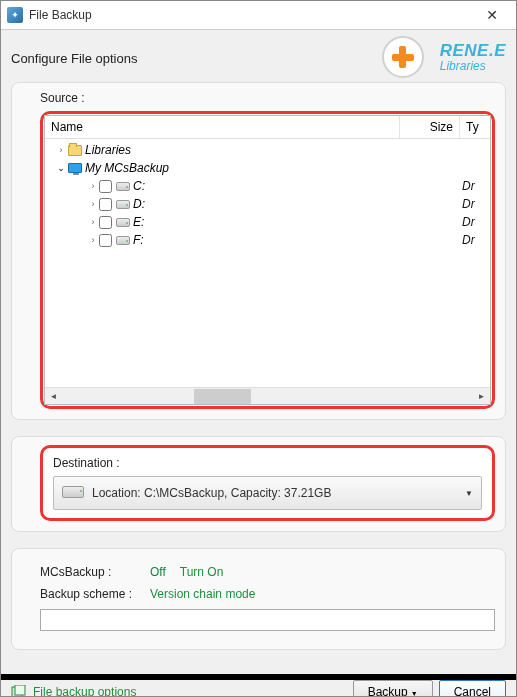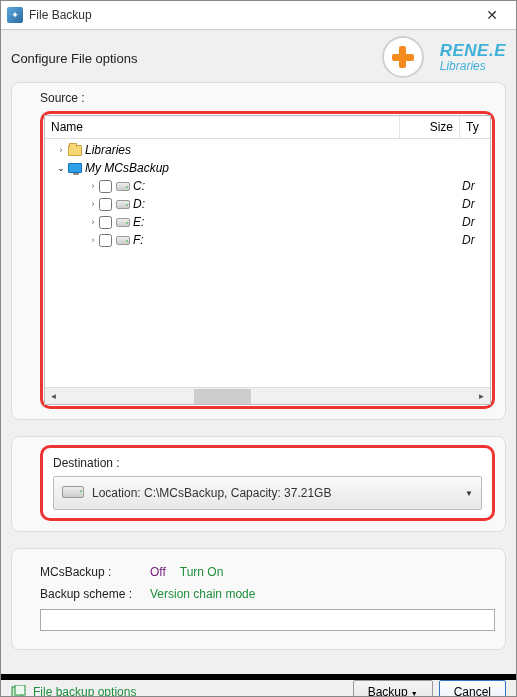--- a/index.html
+++ b/index.html
@@ -161,21 +161,21 @@
     border-radius:2px;
   }
   .dest-select .dicon{width:22px;height:14px;margin-right:8px;}
   .dest-select .dicon .drive-ico{width:22px;height:12px;}
   .dest-select .dtext{flex:1;color:#333;font-size:12px;}
   .dest-select .darrow{font-size:8px;color:#333;}
   
   
   .formrow{display:flex;align-items:center;font-size:12px;margin:8px 0;}
   .formrow .lbl{width:110px;color:#222;}
-  .formrow .val-off{color:#701a75;margin-right:14px;}
+  .formrow .val-off{color:#15803d;margin-right:14px;}
   .formrow .link{color:#1f8f3c;cursor:pointer;}
   .name-input{
     flex:1;height:22px;border:1px solid #aaa;background:#fff;padding:0 4px;
   }
   
   
   .footer{
     height:38px;border-top:6px solid #000000;background:#f0f0f0;
     display:flex;align-items:center;padding:0 10px;
   }

